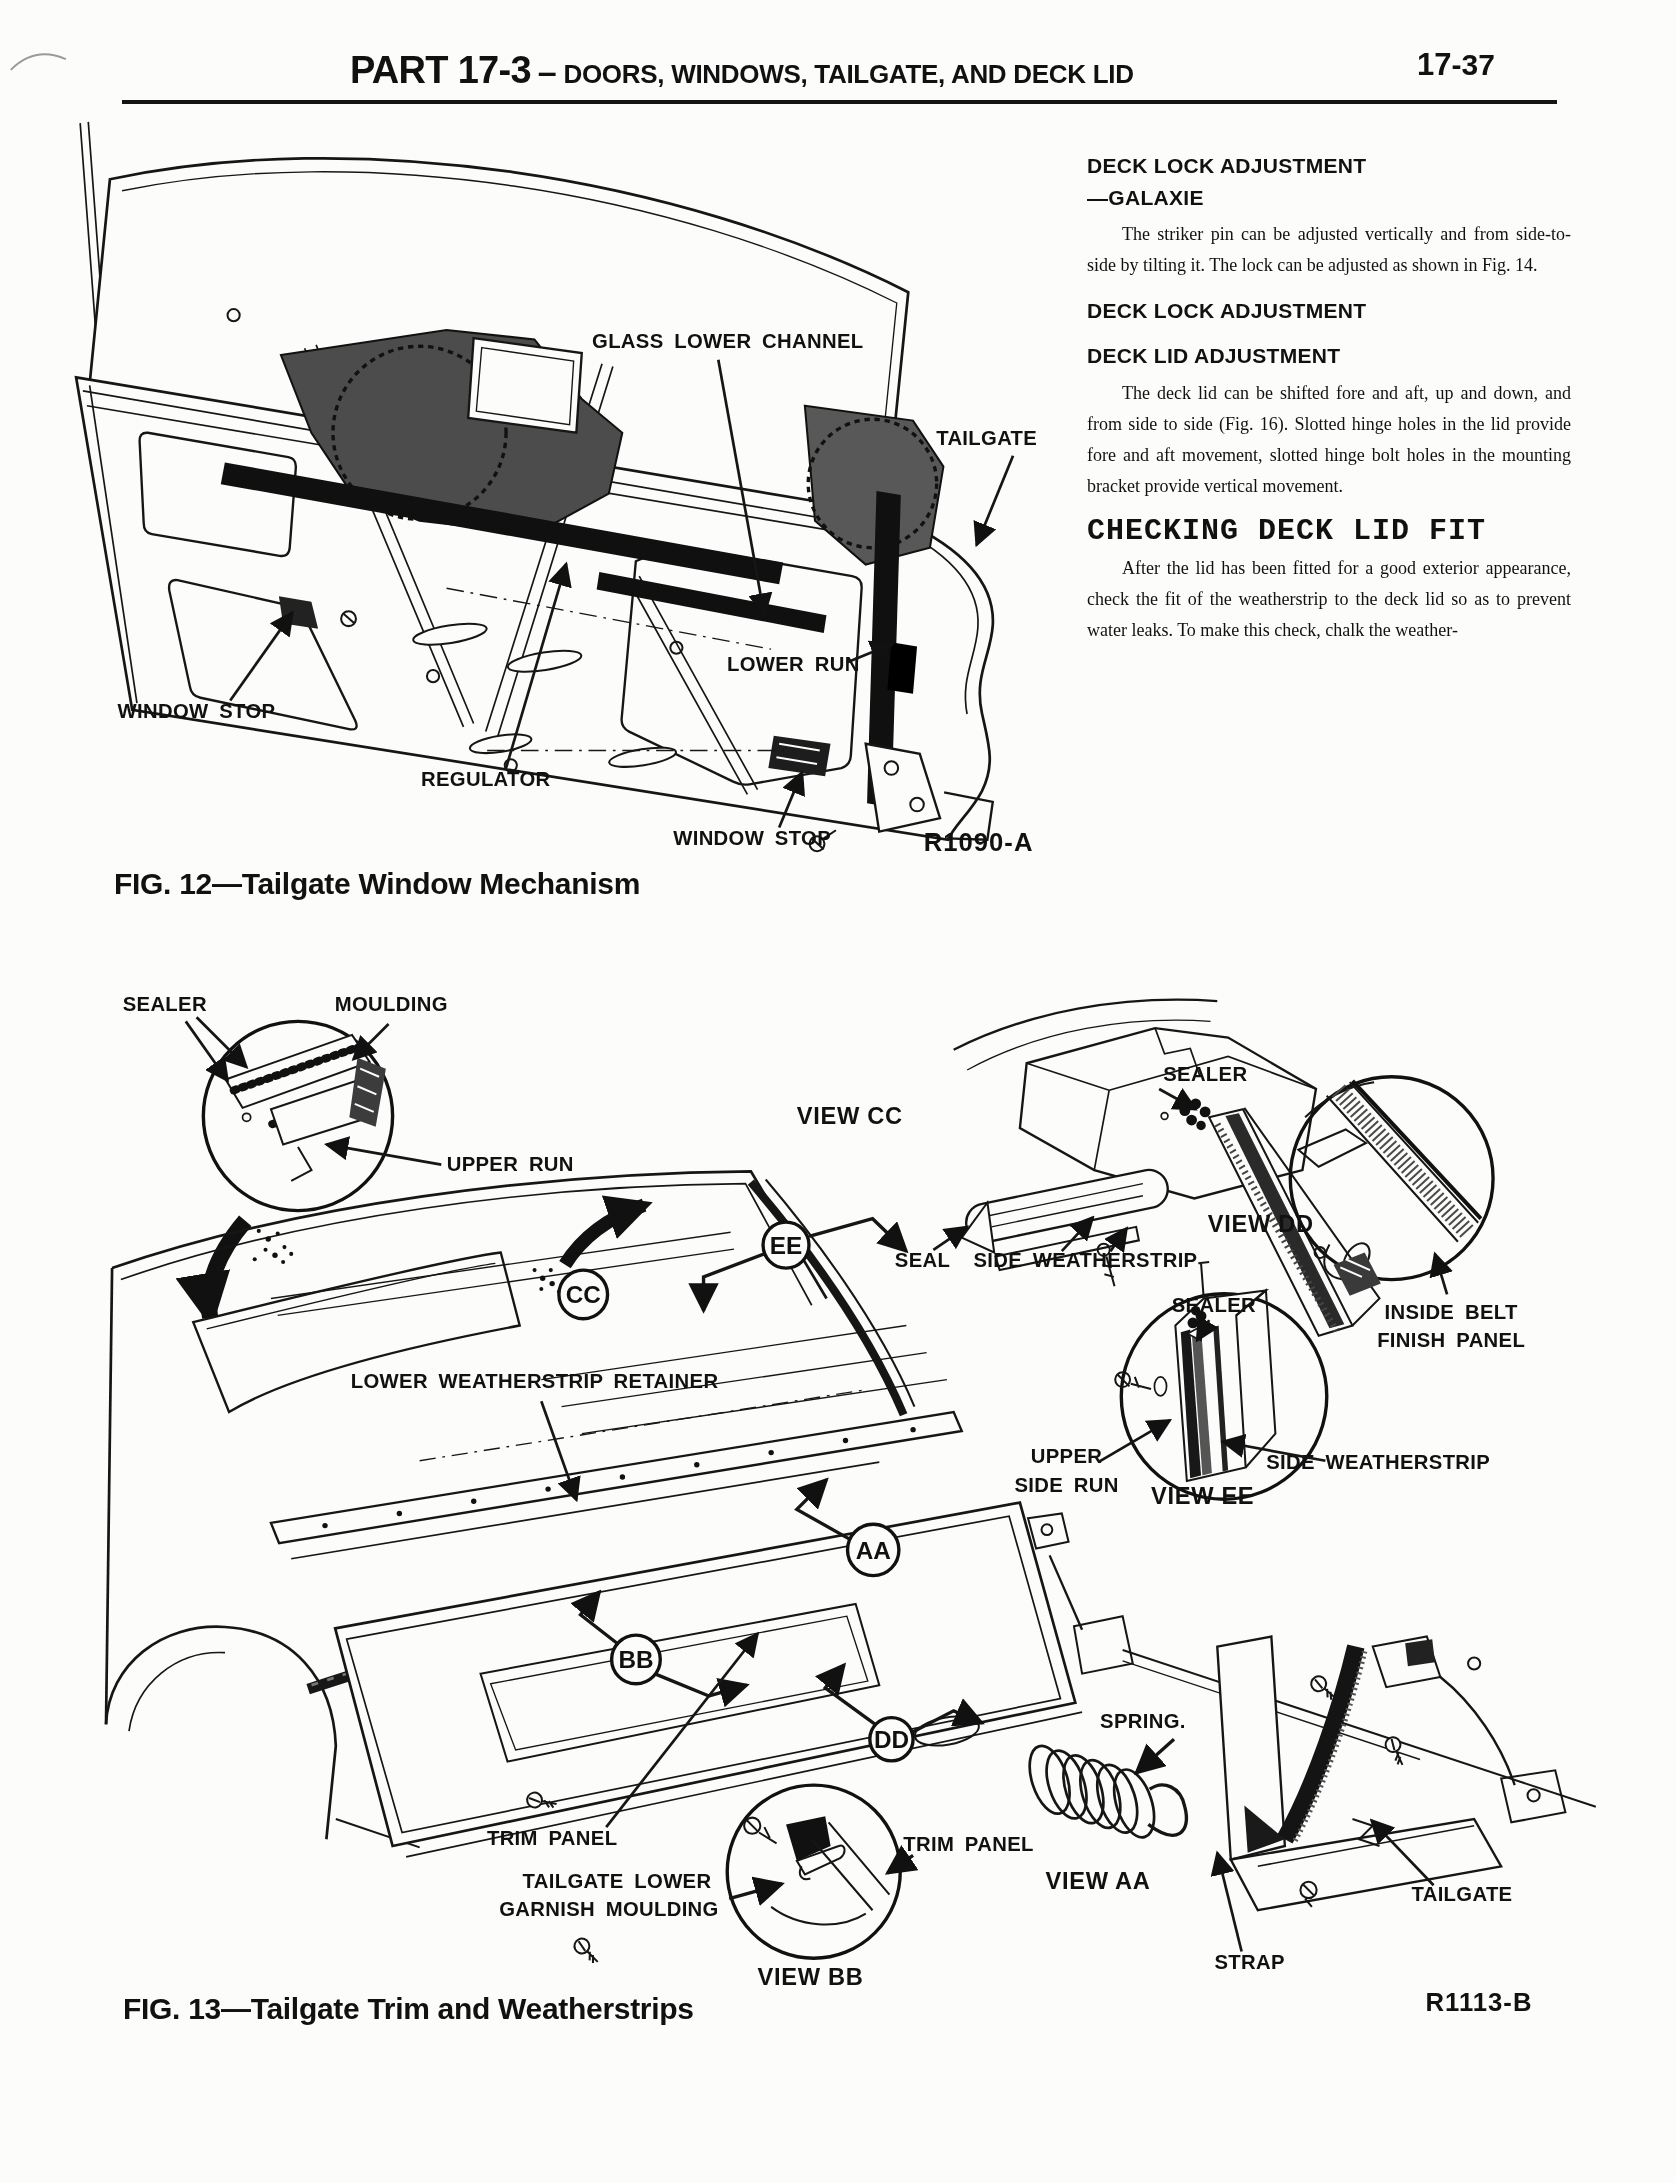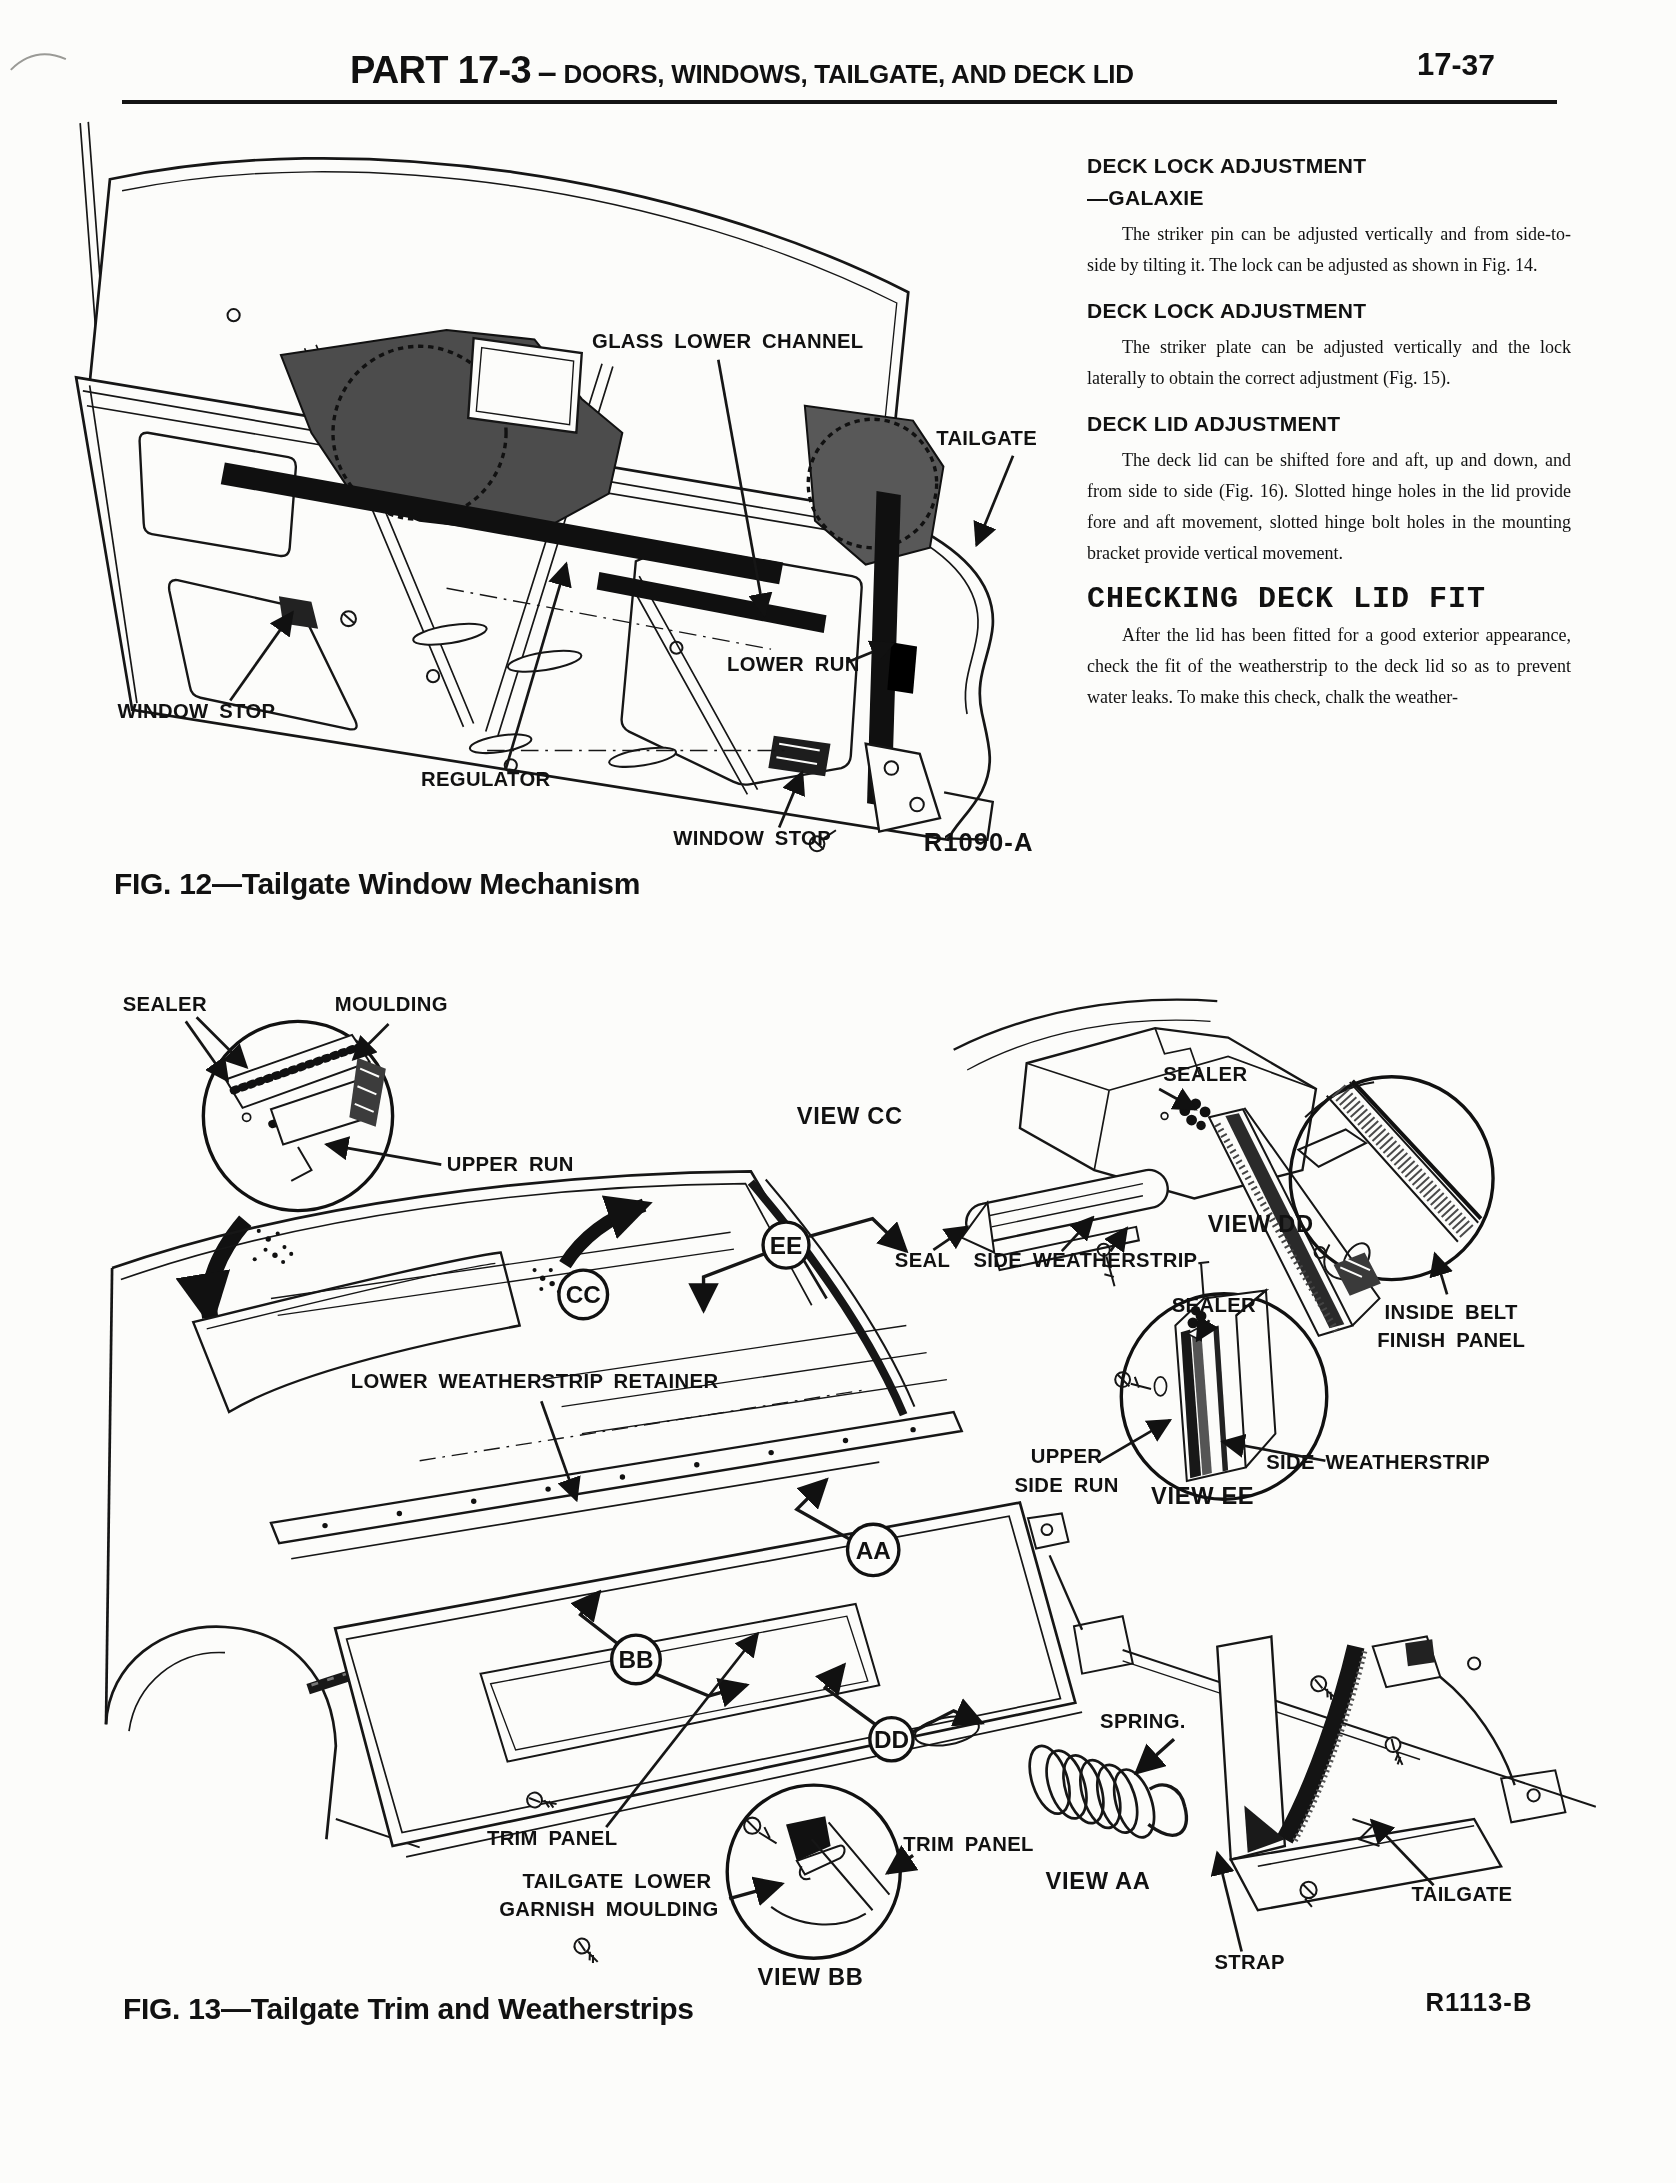--- a/index.html
+++ b/index.html
@@ -46,21 +46,20 @@
   <div class="rule"></div>
 
   <div class="right-col">
     <div class="sec">
       <div class="h">DECK LOCK ADJUSTMENT</div>
       <div class="h">—GALAXIE</div>
       <p>The striker pin can be adjusted vertically and from side-to-side by tilting it. The lock can be adjusted as shown in Fig. 14.</p>
     </div>
     <div class="sec">
       <div class="h">DECK LOCK ADJUSTMENT</div>
-      <p>The striker plate can be adjusted vertically and the lock laterally to obtain the correct adjustment (Fig. 15).</p>
     </div>
     <div class="sec">
       <div class="h">DECK LID ADJUSTMENT</div>
       <p>The deck lid can be shifted fore and aft, up and down, and from side to side (Fig. 16). Slotted hinge holes in the lid provide fore and aft movement, slotted hinge bolt holes in the mounting bracket provide vertical movement.</p>
     </div>
     <div class="sec serifh">
       <div class="h">CHECKING DECK LID FIT</div>
       <p>After the lid has been fitted for a good exterior appearance, check the fit of the weatherstrip to the deck lid so as to prevent water leaks. To make this check, chalk the weather-</p>
     </div>
   </div>

